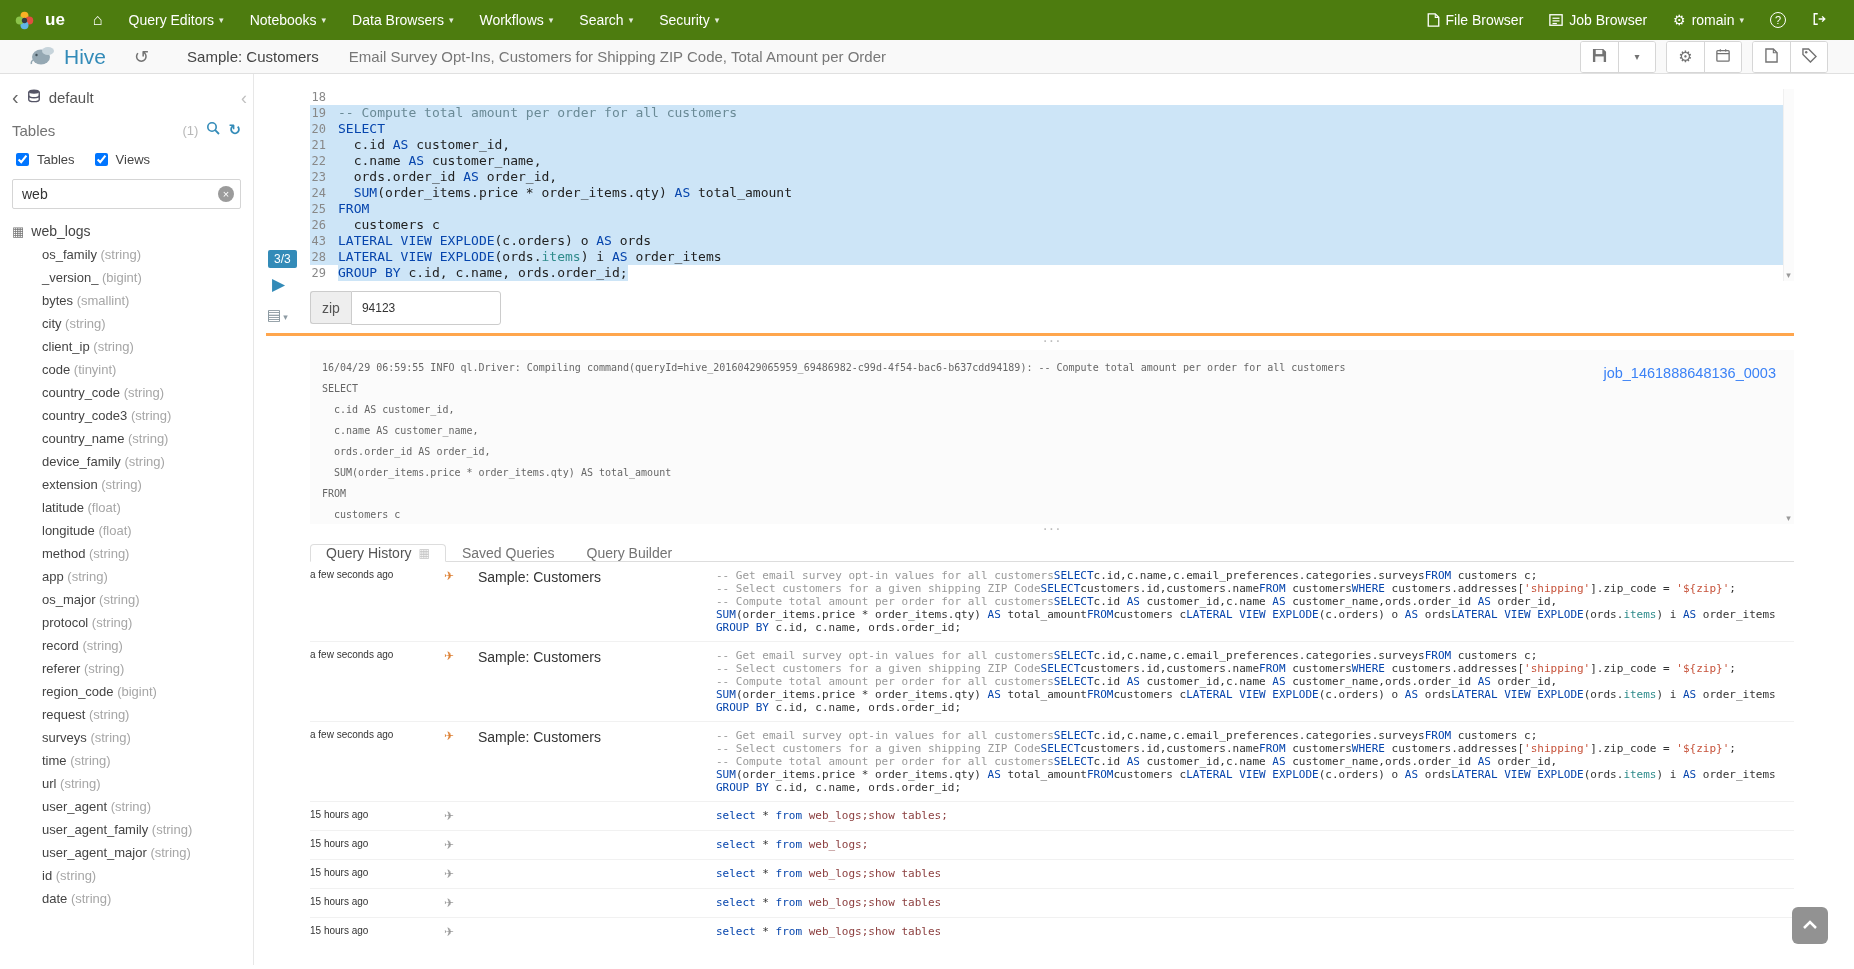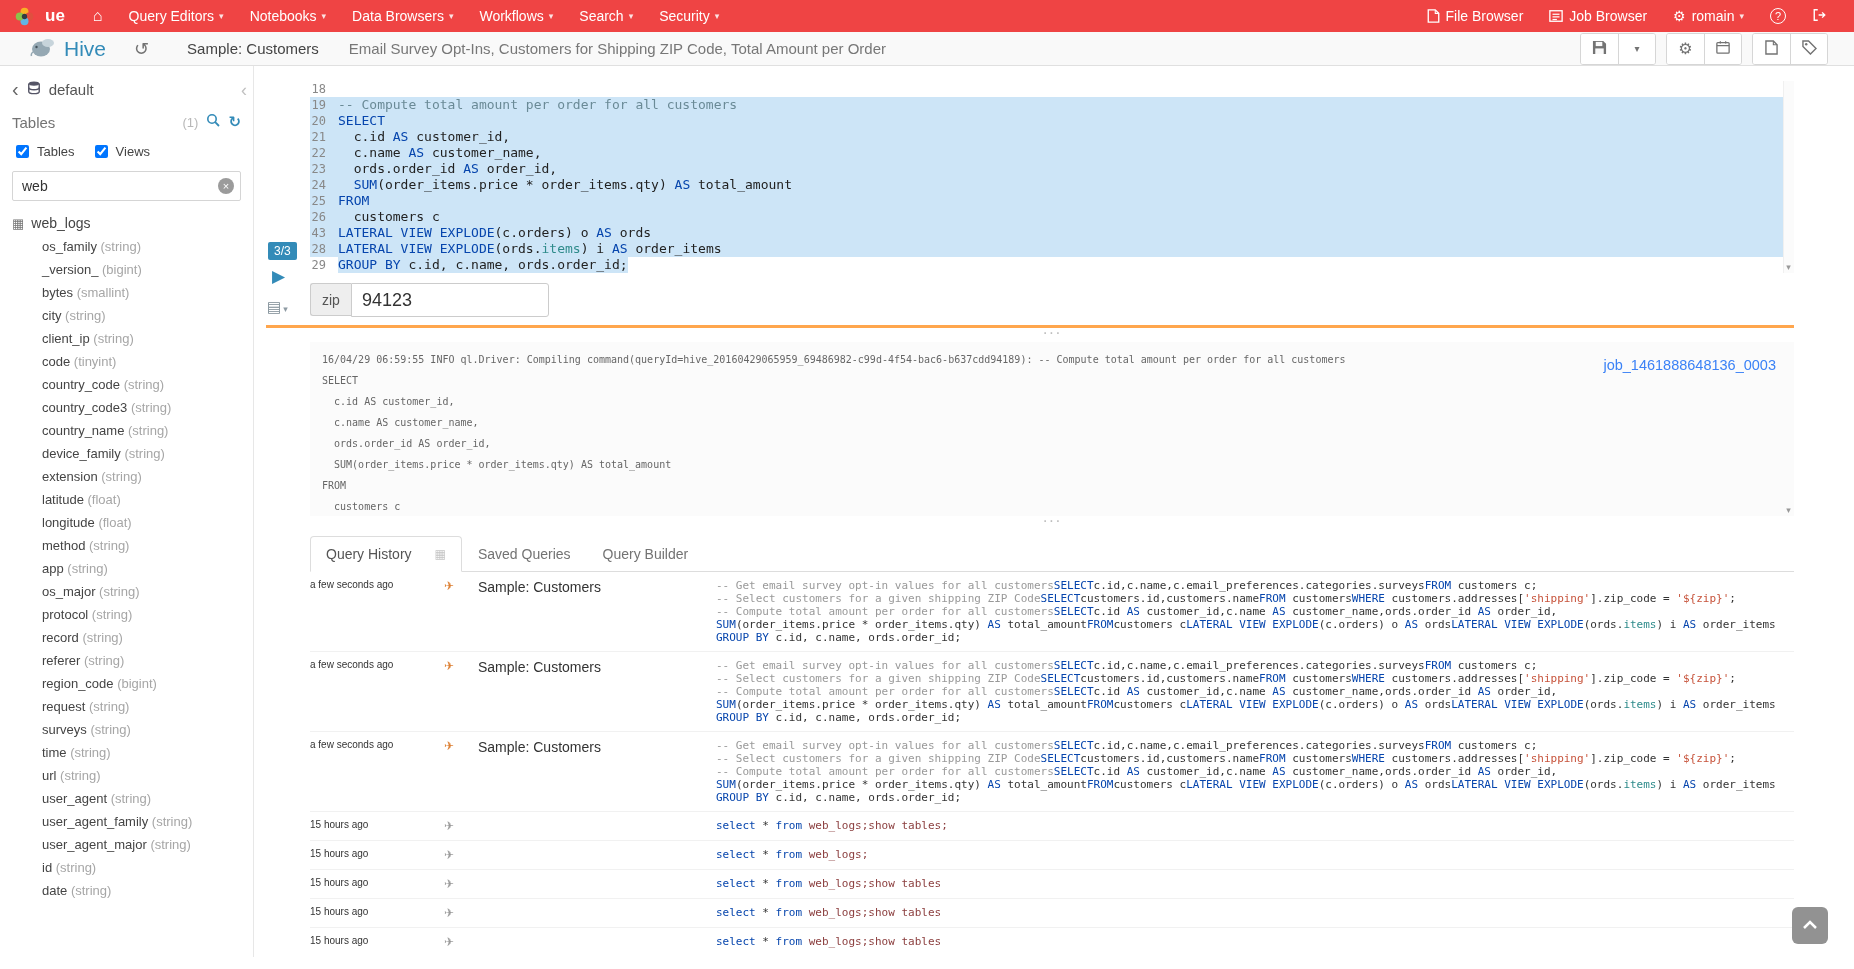--- a/index.html
+++ b/index.html
@@ -1,20 +1,20 @@
 <!DOCTYPE html>
 <html><head>
 <meta charset="utf-8">
 <style>
   html,body{margin:0;padding:0;width:1854px;height:969px;overflow:hidden;background:#fff;
     font-family:"Liberation Sans","DejaVu Sans",sans-serif;position:relative}
   *{box-sizing:border-box}
 
   
-  .navbar{height:32px;background:#ef4444;display:flex;justify-content:space-between;align-items:stretch;color:#fff}
+  .navbar{height:40px;background:#4d7c0f;display:flex;justify-content:space-between;align-items:stretch;color:#fff}
   .nav-left,.nav-right{display:flex;align-items:stretch}
   .nav-item{display:flex;align-items:center;padding:0 13px;font-size:14px;color:#fff;text-decoration:none;cursor:pointer;white-space:nowrap}
   .brand{display:flex;align-items:center;gap:5px;padding:0 15px;font-weight:bold;font-size:17px;cursor:pointer}
   .caret{font-size:9px;margin-left:5px;opacity:.85}
   .help-circle{width:16px;height:16px;border:1px solid #fff;border-radius:50%;font-size:11px;line-height:14px;text-align:center;display:inline-block}
   .nav-icon{display:inline-flex;margin-right:6px;align-items:center}
 
   
   .appbar{height:34px;background:#f9f9f9;border-bottom:1px solid #e0e0e0;display:flex;align-items:center;justify-content:space-between}
   .app-left{display:flex;align-items:center;padding-left:30px}
@@ -73,32 +73,32 @@
 
   
   .exec-badge{position:absolute;left:14px;top:176px;background:#338bb8;color:#fff;font-size:12px;padding:2px 6px;border-radius:2px}
   .play-btn{position:absolute;left:18px;top:200px;background:none;border:none;color:#338bb8;font-size:17px;padding:0;cursor:pointer}
   .param-toggle{position:absolute;left:13px;top:232px;color:#7b8a93;font-size:15px;cursor:pointer}
   .param-toggle .caret{color:#7b8a93;margin-left:2px}
 
   
   .var-row{margin-top:10px;display:flex;height:33px}
   .var-label{background:#eee;border:1px solid #ccc;border-right:none;border-radius:3px 0 0 3px;padding:0 11px;display:flex;align-items:center;color:#555;font-size:14px}
-  .var-input{width:198px;border:1px solid #ccc;border-radius:0 3px 3px 0;padding:16px 10px;font-size:18px;color:#333;outline:none}
+  .var-input{width:150px;border:1px solid #ccc;border-radius:0 3px 3px 0;padding:16px 10px;font-size:12px;color:#333;outline:none}
   .progress{margin:9px 0 0 -44px;height:3px;background:#ffa64d;width:calc(100% + 44px)}
   .grip{text-align:center;color:#bdbdbd;font-size:16px;height:12px;line-height:9px;letter-spacing:1px;cursor:row-resize}
 
   
   .log{margin-top:2px;position:relative;background:#fbfbfb;height:174px;padding:7px 12px;overflow:hidden}
   .log-line{font-family:"DejaVu Sans Mono","Liberation Mono",monospace;font-size:10px;line-height:21px;color:#666;white-space:pre}
   .job-link{position:absolute;top:15px;right:18px;color:#3b82f6;font-size:14.5px;text-decoration:none;cursor:pointer}
 
   
   .tabs{margin-top:8px;display:flex;border-bottom:1px solid #ddd}
-  .tab{padding:9px 15px;font-size:14px;color:#737373;border:1px solid transparent;margin-bottom:-1px;cursor:pointer;display:flex;align-items:center;gap:23px}
+  .tab{padding:0 15px;font-size:14px;color:#737373;border:1px solid transparent;margin-bottom:-1px;cursor:pointer;display:flex;align-items:center;gap:7px}
   .tab.active{background:#fff;border-color:#ddd #ddd #fff;border-radius:4px 4px 0 0;color:#555}
   .tab-mini-icon{opacity:.35;font-size:12px}
 
   
   .h-row{display:flex;padding:7px 0;border-top:1px solid #f1f1f1;cursor:pointer}
   .h-row:first-child{border-top:none}
   .h-time{width:134px;flex:none;font-size:10px;color:#333}
   .h-icon{width:34px;flex:none;font-size:12px}
   .plane-orange{color:#dd8135}
   .plane-gray{color:#9b9b9b}

